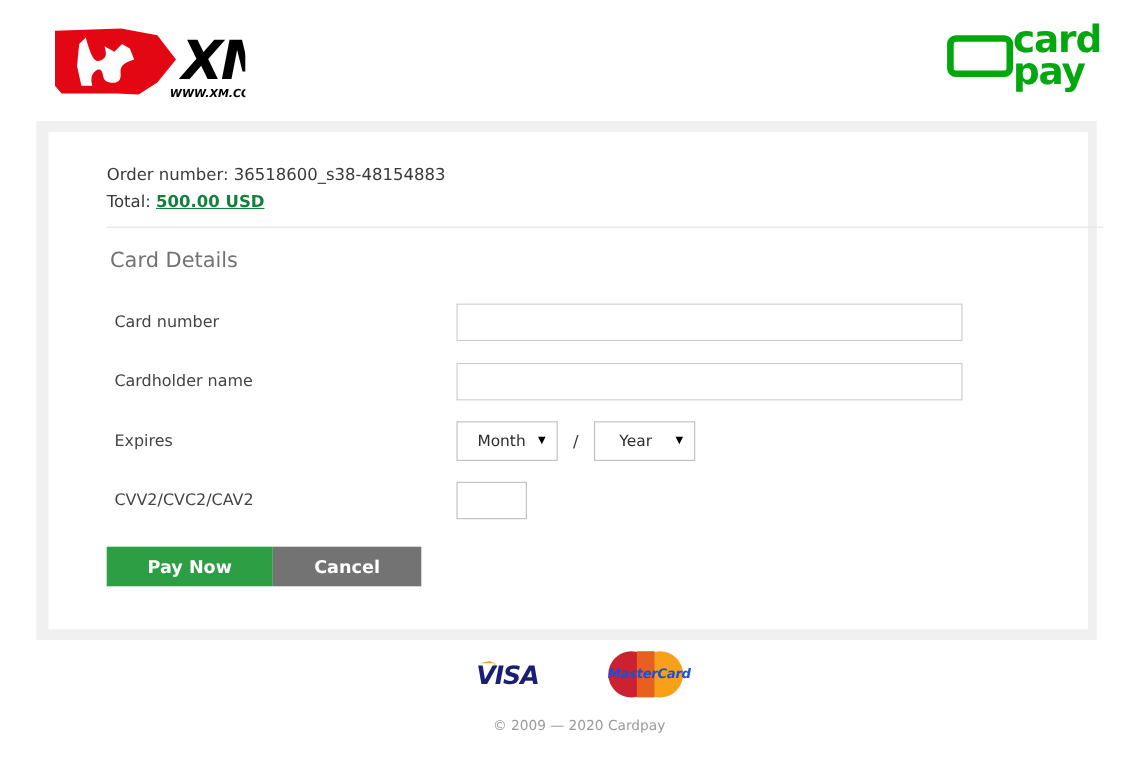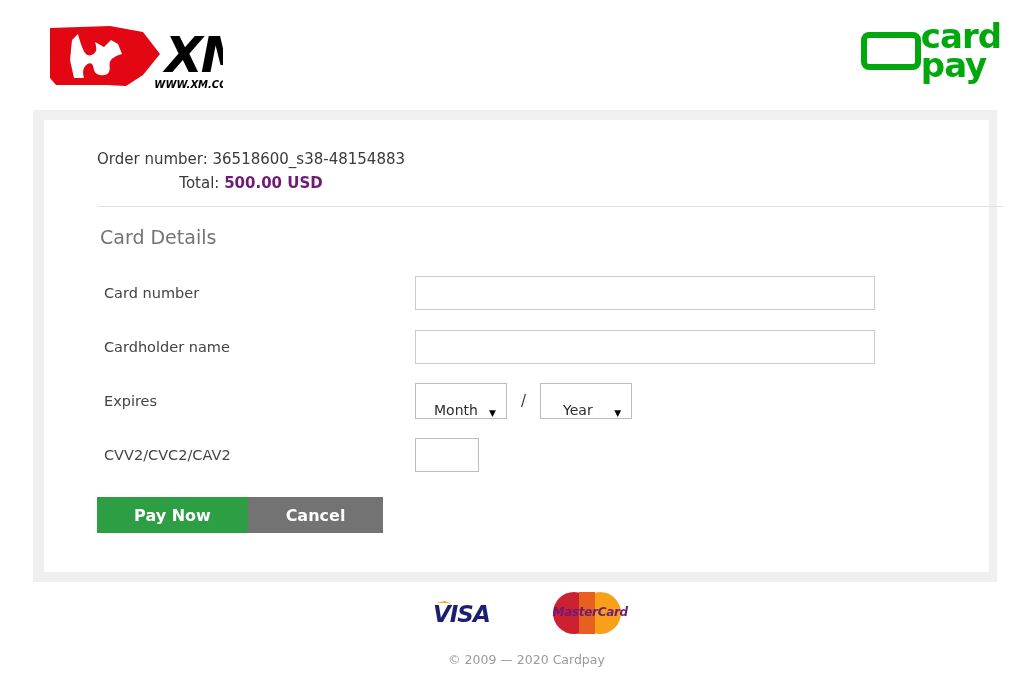--- a/index.html
+++ b/index.html
@@ -74,23 +74,22 @@
   }
 
   
   .order-info {
     position: absolute;
     left: 53px;
     top: 27px;
     font-size: 15px;
     line-height: 24px;
     color: #3a3a3a;
-    text-align: center;
-  }
-  .order-info .total-amount { font-weight: bold; color: #701a75; }
+  }
+  .order-info .total-amount { font-weight: bold; color: #15803d; text-decoration: underline; }
 
   .divider {
     position: absolute;
     left: 53px;
     top: 86px;
     width: 906px;
     height: 1px;
     background: #e2e2e2;
   }
 
@@ -156,21 +155,21 @@
     align-items: center;
     gap: 0px;
   }
   .sel {
     position: relative;
     height: 36px;
     border: 1px solid #bdbdbd;
     background: #ffffff;
     box-sizing: border-box;
     display: flex;
-    align-items: flex-end;
+    align-items: center;
     font-size: 14px;
     color: #2d2d2d;
     cursor: default;
   }
   .sel-month { width: 92px; padding-left: 18px; }
   .sel-year  { width: 92px; padding-left: 22px; }
   .sel .caret {
     position: absolute;
     right: 10px;
     font-size: 9px;
@@ -248,21 +247,21 @@
   .mc-label {
     position: absolute;
     left: 0;
     top: 13px;
     width: 68px;
     text-align: center;
     font-family: "DejaVu Sans", "Liberation Sans", sans-serif;
     font-style: italic;
     font-weight: bold;
     font-size: 12px;
-    color: #701a75;
+    color: #1d4ed8;
     z-index: 3;
     letter-spacing: -0.3px;
   }
   .copyright {
     text-align: center;
     font-size: 12.5px;
     color: #9a9a9a;
     padding-top: 8px;
   }
 </style>

